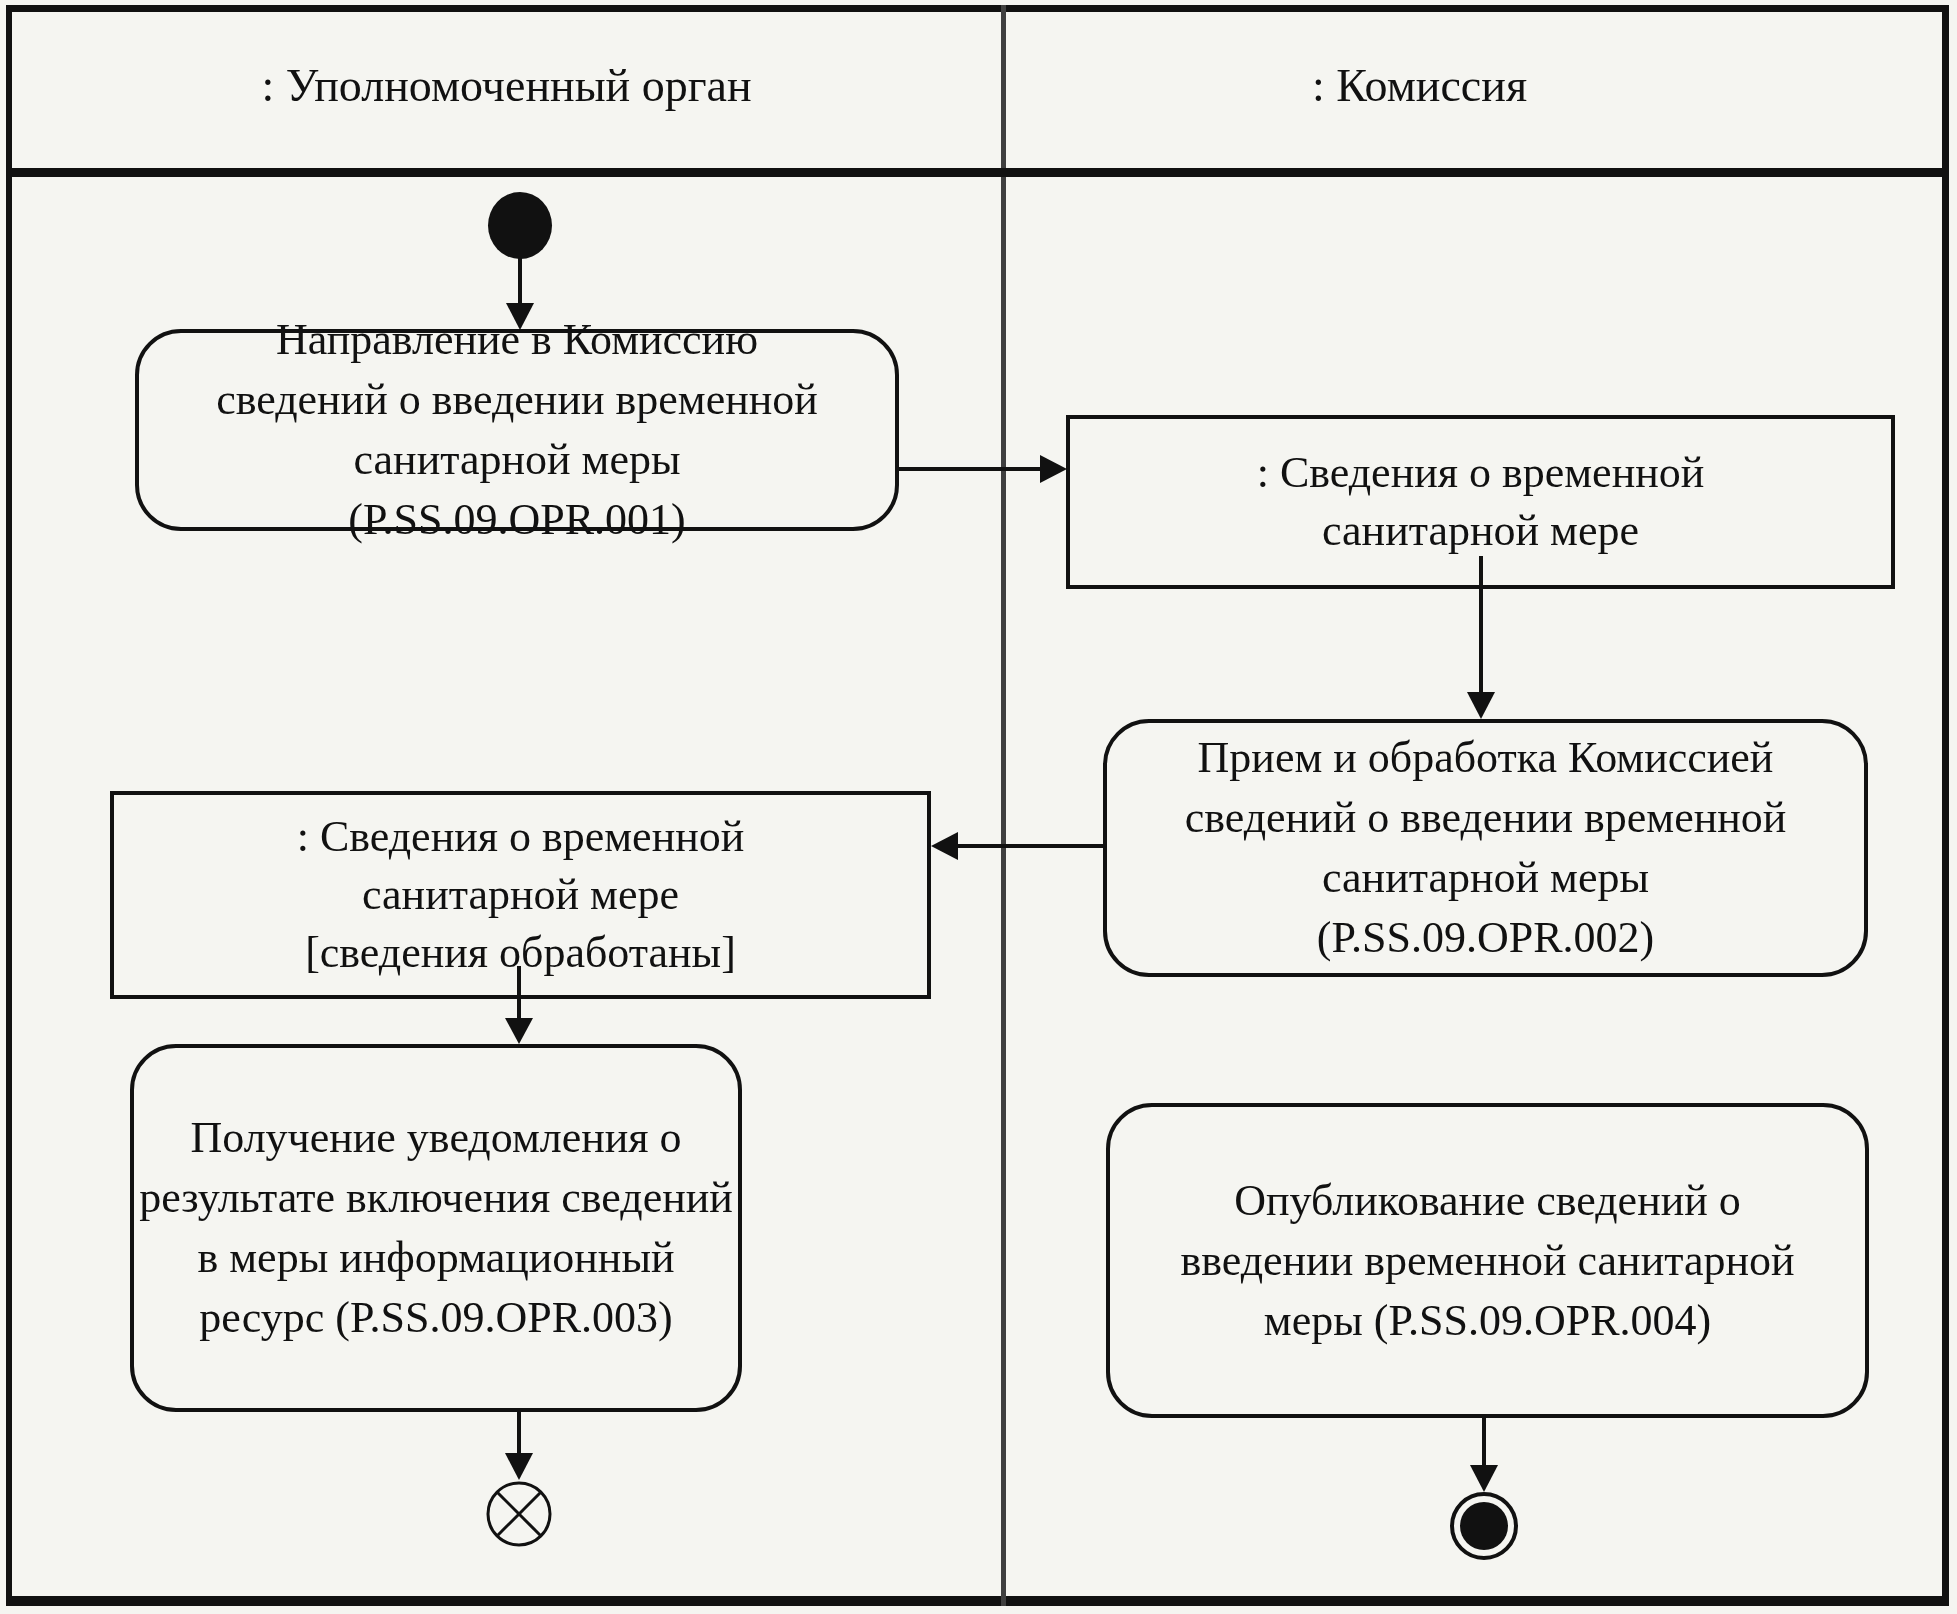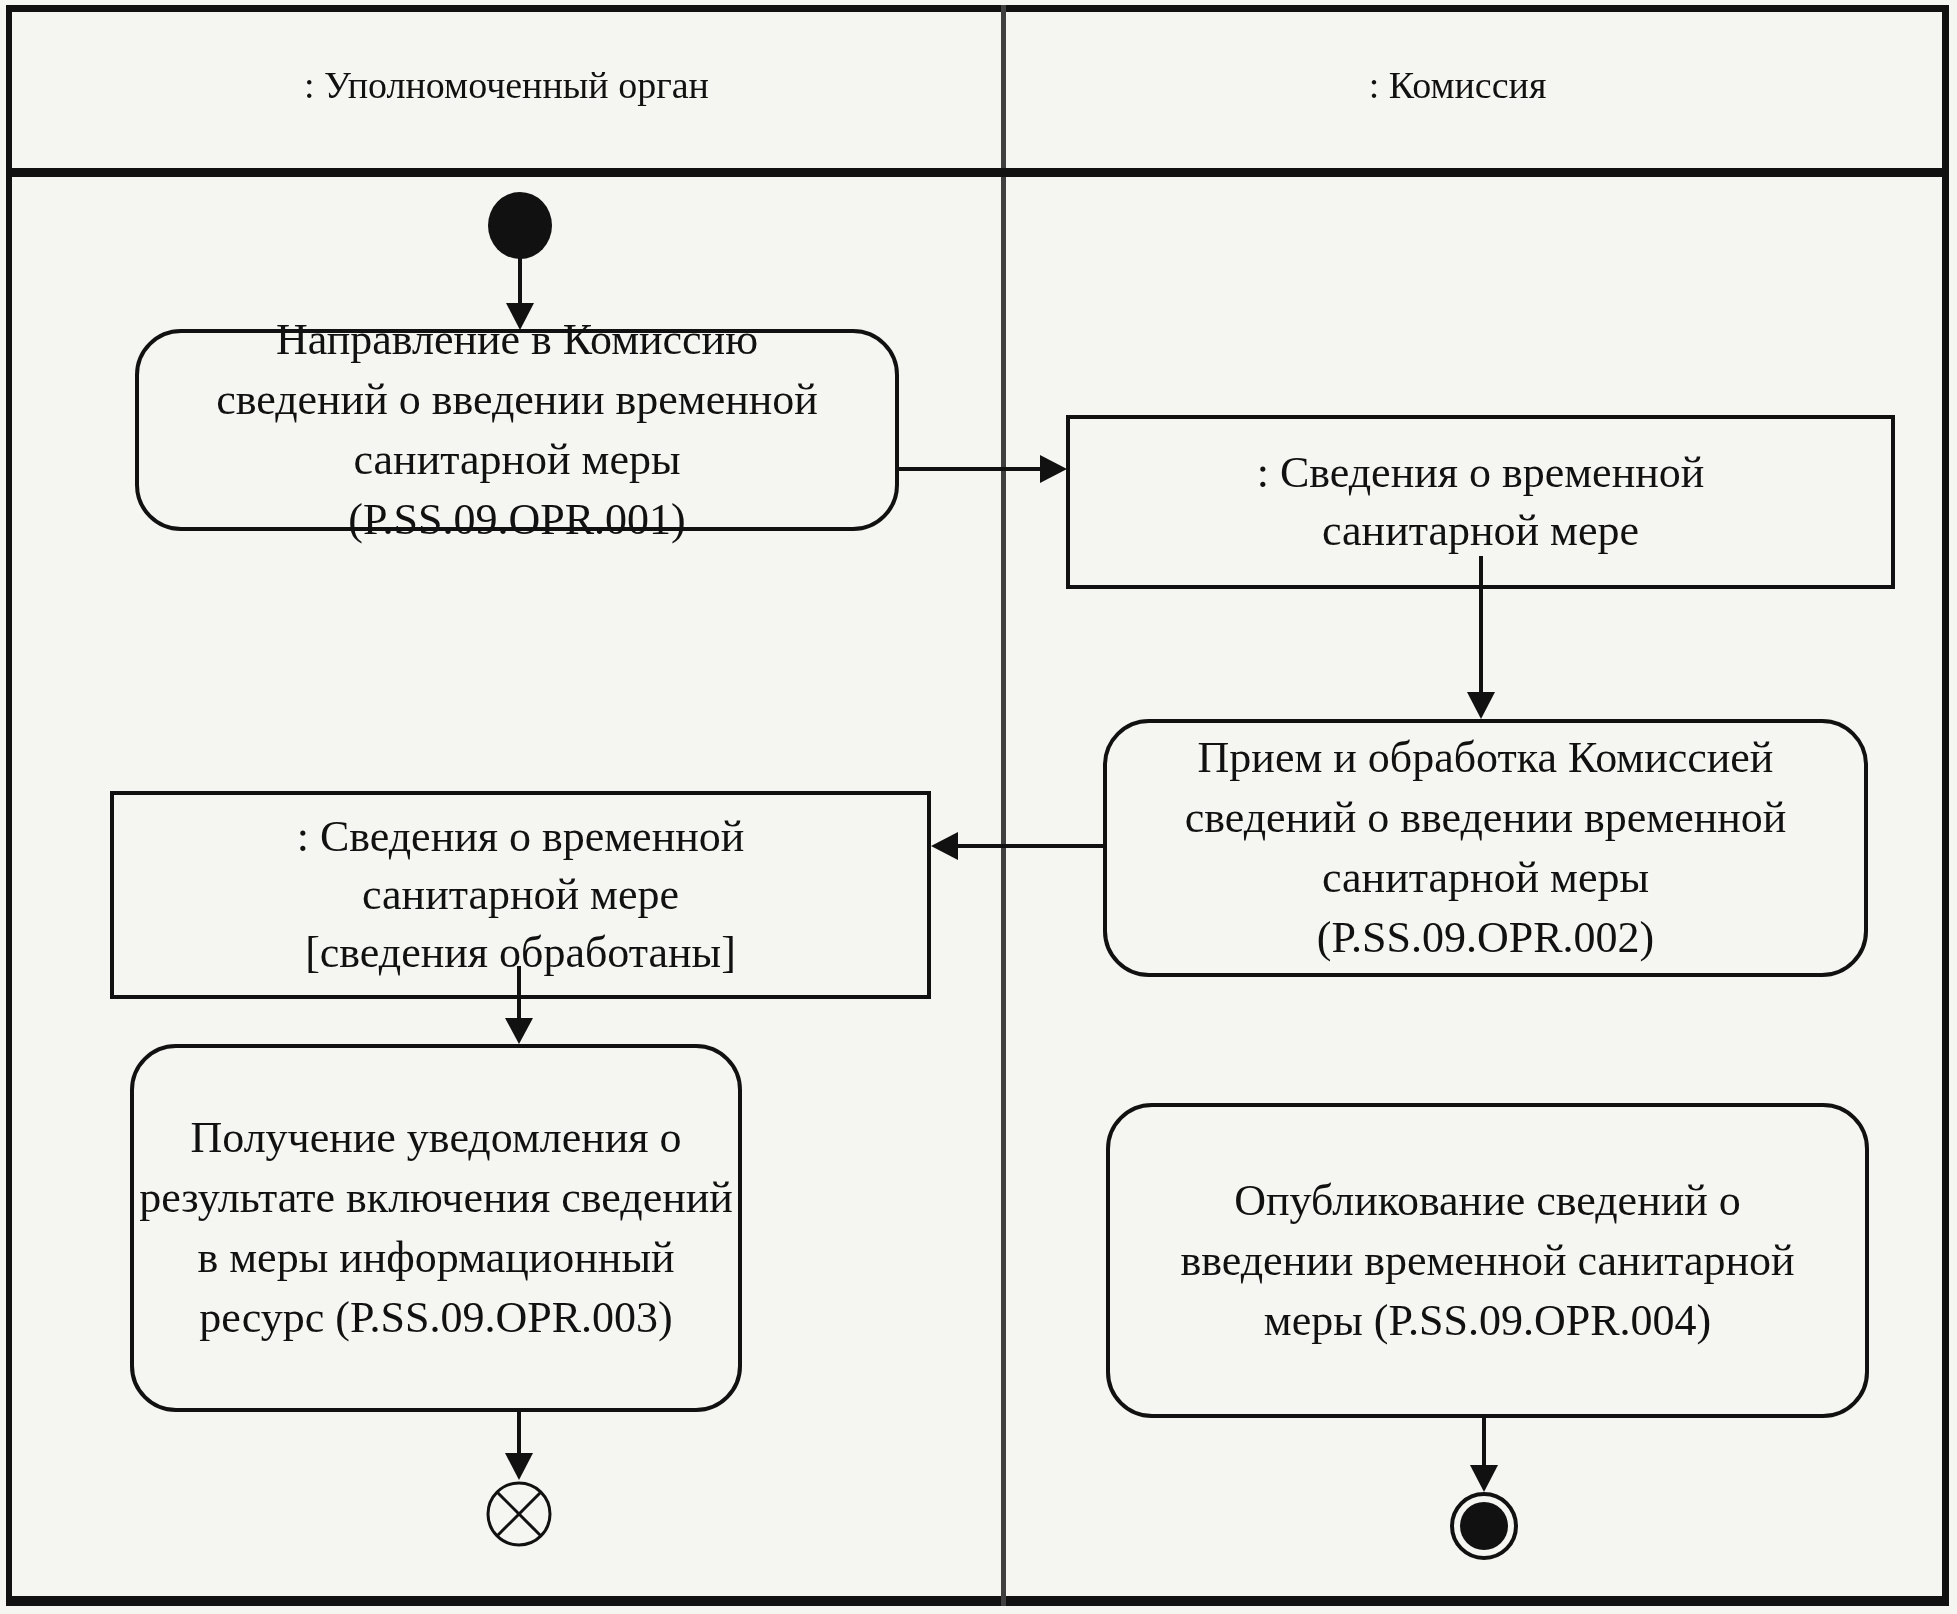--- a/index.html
+++ b/index.html
@@ -32,25 +32,25 @@
   .header-sep {
     position: absolute;
     left: 6px; top: 168px;
     width: 1943px; height: 9px;
     background: #111;
   }
   .lane-header {
     position: absolute;
     top: 50px; height: 70px;
     display: flex; align-items: center; justify-content: center;
-    font-size: 38px;
+    font-size: 46px;
     white-space: nowrap;
   }
   .lane-header.left  { left: 12px;   width: 989px; }
-  .lane-header.right { left: 990px; width: 935px; }
+  .lane-header.right { left: 952px; width: 935px; }
 
   
   .action {
     position: absolute;
     box-sizing: border-box;
     border: 4px solid #111;
     border-radius: 46px;
     background: #f5f5f1;
     display: flex; flex-direction: column;
     align-items: center; justify-content: center;

